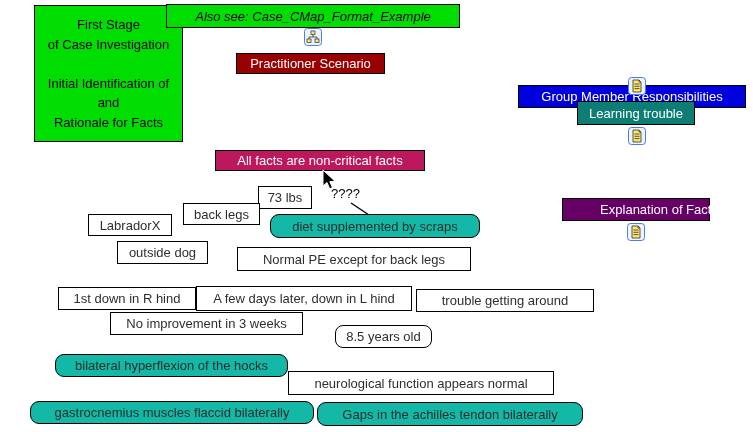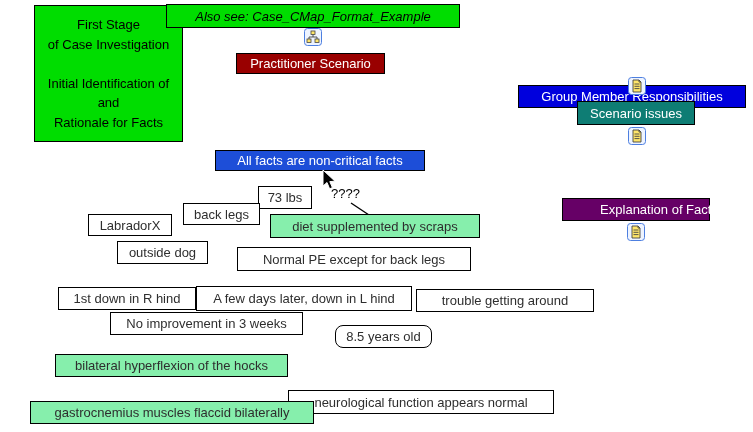--- a/index.html
+++ b/index.html
@@ -7,26 +7,26 @@
     position:relative;width:753px;height:432px;background:#ffffff;
     font-family:"Liberation Sans",sans-serif;overflow:hidden;
   }
   .node{
     position:absolute;box-sizing:border-box;border:1px solid #000;
     display:flex;align-items:center;justify-content:center;
     font-size:13px;color:#2e2e2e;white-space:nowrap;background:#fff;
   }
   .node.multiline{white-space:pre-line;text-align:center;line-height:1.5;margin-left:28px;}
   .green{background:#00dd00;color:#000;}
-  .red{background:#1d4ed8;color:#fff;}
+  .red{background:#be185d;color:#fff;}
   .darkred{background:#990000;color:#fff;}
   .blue{background:#0000dd;color:#fff;margin-top:33px;}
   .teal{background:#0e7d74;color:#fff;}
   .purple{background:#660066;color:#fff;}
-  .yellow{background:#86efac;color:#2e2e2e;}
+  .yellow{background:#14b8a6;color:#2e2e2e;border-radius:9px;}
   .loose-label{
     position:absolute;font-size:13px;color:#000;background:transparent;
     font-family:"Liberation Sans",sans-serif;
   }
   .icon-btn{position:absolute;width:18px;height:18px;cursor:pointer;}
   .overlay{position:absolute;left:0;top:0;pointer-events:none;}
 </style>
 </head>
 <body>
 
@@ -57,21 +57,21 @@
 
   <div class="icon-btn" style="left:628px;top:77px;">
     <svg width="18" height="18" viewBox="0 0 18 18">
       <rect x="0.5" y="0.5" width="17" height="17" rx="3" fill="#eef4ff" stroke="#4d7fe0"></rect>
       <path d="M5 3 L11 3 L13 5 L13 15 L5 15 Z" fill="#ffe66a" stroke="#444" stroke-width="0.9"></path>
       <path d="M11 3 L11 5 L13 5" fill="none" stroke="#444" stroke-width="0.9"></path>
       <path d="M6.5 7 H11.5 M6.5 9.3 H11.5 M6.5 11.6 H11.5" stroke="#444" stroke-width="0.9"></path>
     </svg>
   </div>
 
-  <div class="node teal" style="left:577px;top:101px;width:118px;height:24px;">Scenario issues</div>
+  <div class="node teal" style="left:577px;top:101px;width:118px;height:24px;">Learning trouble</div>
 
   <div class="icon-btn" style="left:628px;top:127px;">
     <svg width="18" height="18" viewBox="0 0 18 18">
       <rect x="0.5" y="0.5" width="17" height="17" rx="3" fill="#eef4ff" stroke="#4d7fe0"></rect>
       <path d="M5 3 L11 3 L13 5 L13 15 L5 15 Z" fill="#ffe66a" stroke="#444" stroke-width="0.9"></path>
       <path d="M11 3 L11 5 L13 5" fill="none" stroke="#444" stroke-width="0.9"></path>
       <path d="M6.5 7 H11.5 M6.5 9.3 H11.5 M6.5 11.6 H11.5" stroke="#444" stroke-width="0.9"></path>
     </svg>
   </div>
 
@@ -115,18 +115,19 @@
   <div class="node" style="left:196px;top:286px;width:216px;height:25px;">A few days later, down in L hind</div>
 
   <div class="node" style="left:416px;top:289px;width:178px;height:23px;">trouble getting around</div>
 
   <div class="node" style="left:110px;top:312px;width:193px;height:23px;">No improvement in 3 weeks</div>
 
   <div class="node" style="left:335px;top:325px;width:97px;height:23px;border-radius:8px;">8.5 years old</div>
 
   <div class="node yellow" style="left:55px;top:354px;width:233px;height:23px;">bilateral hyperflexion of the hocks</div>
 
-  <div class="node" style="left:288px;top:371px;width:266px;height:24px;margin-top:19px;">neurological function appears normal</div>
+  <div class="node" style="left:288px;top:371px;width:266px;height:24px;">neurological function appears normal</div>
 
   <div class="node yellow" style="left:30px;top:401px;width:284px;height:23px;">gastrocnemius muscles flaccid bilaterally</div>
 
+  <div class="node yellow" style="left:317px;top:402px;width:266px;height:24px;">Gaps in the achilles tendon bilaterally</div>
 
 </div>
 
 </body></html>

